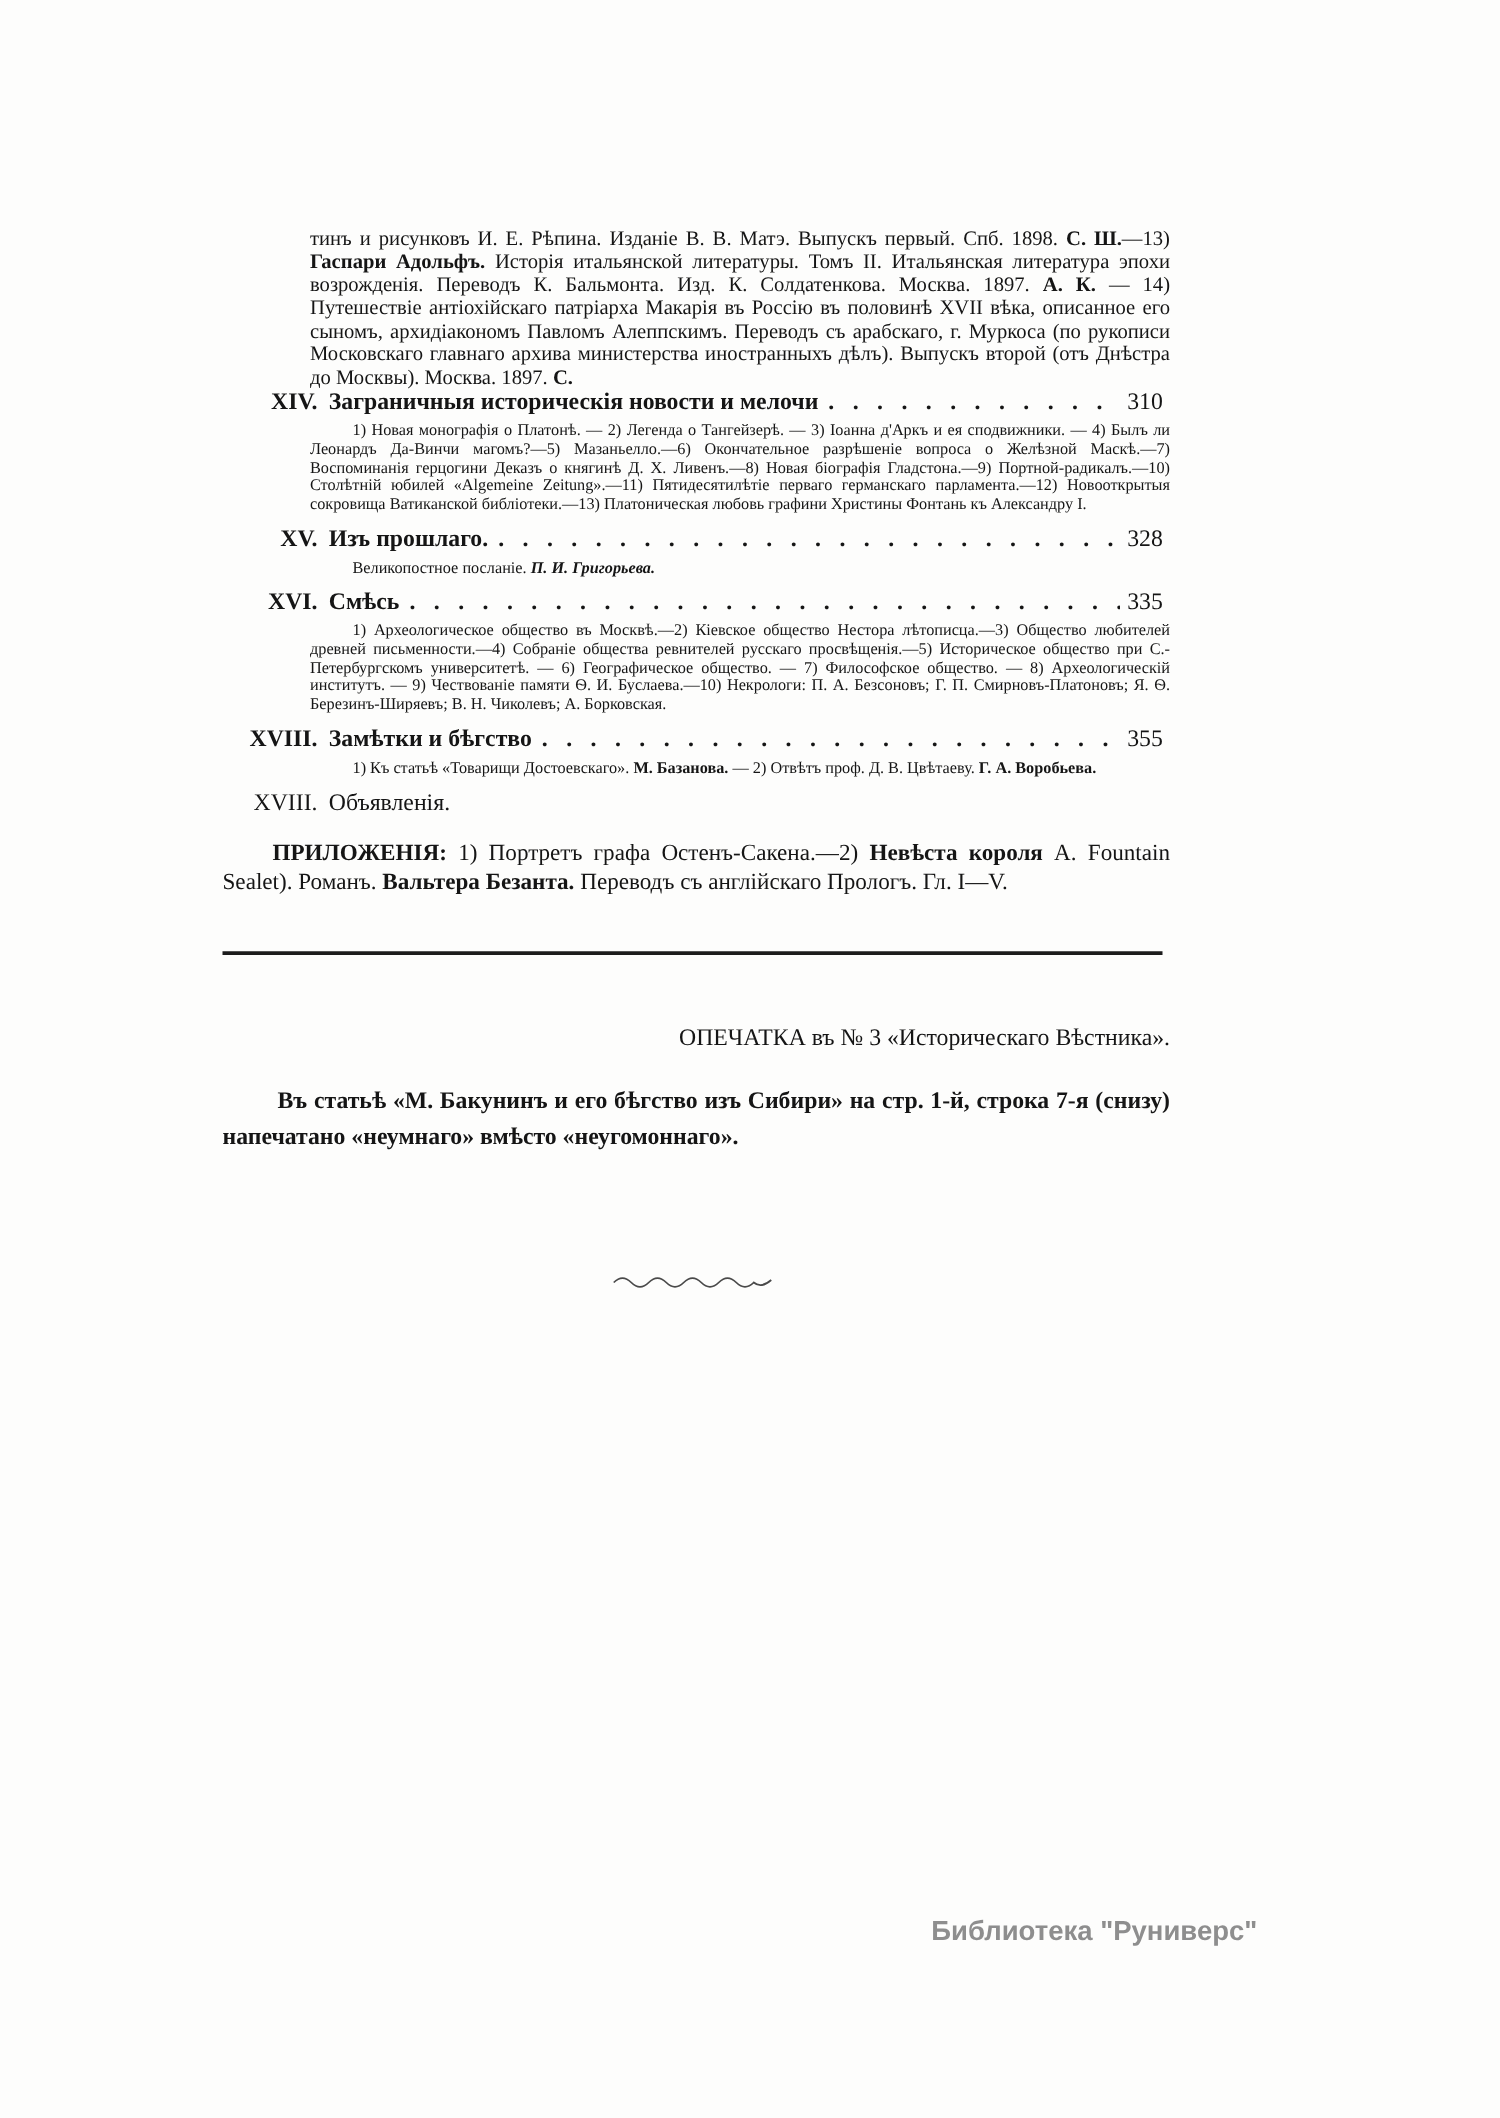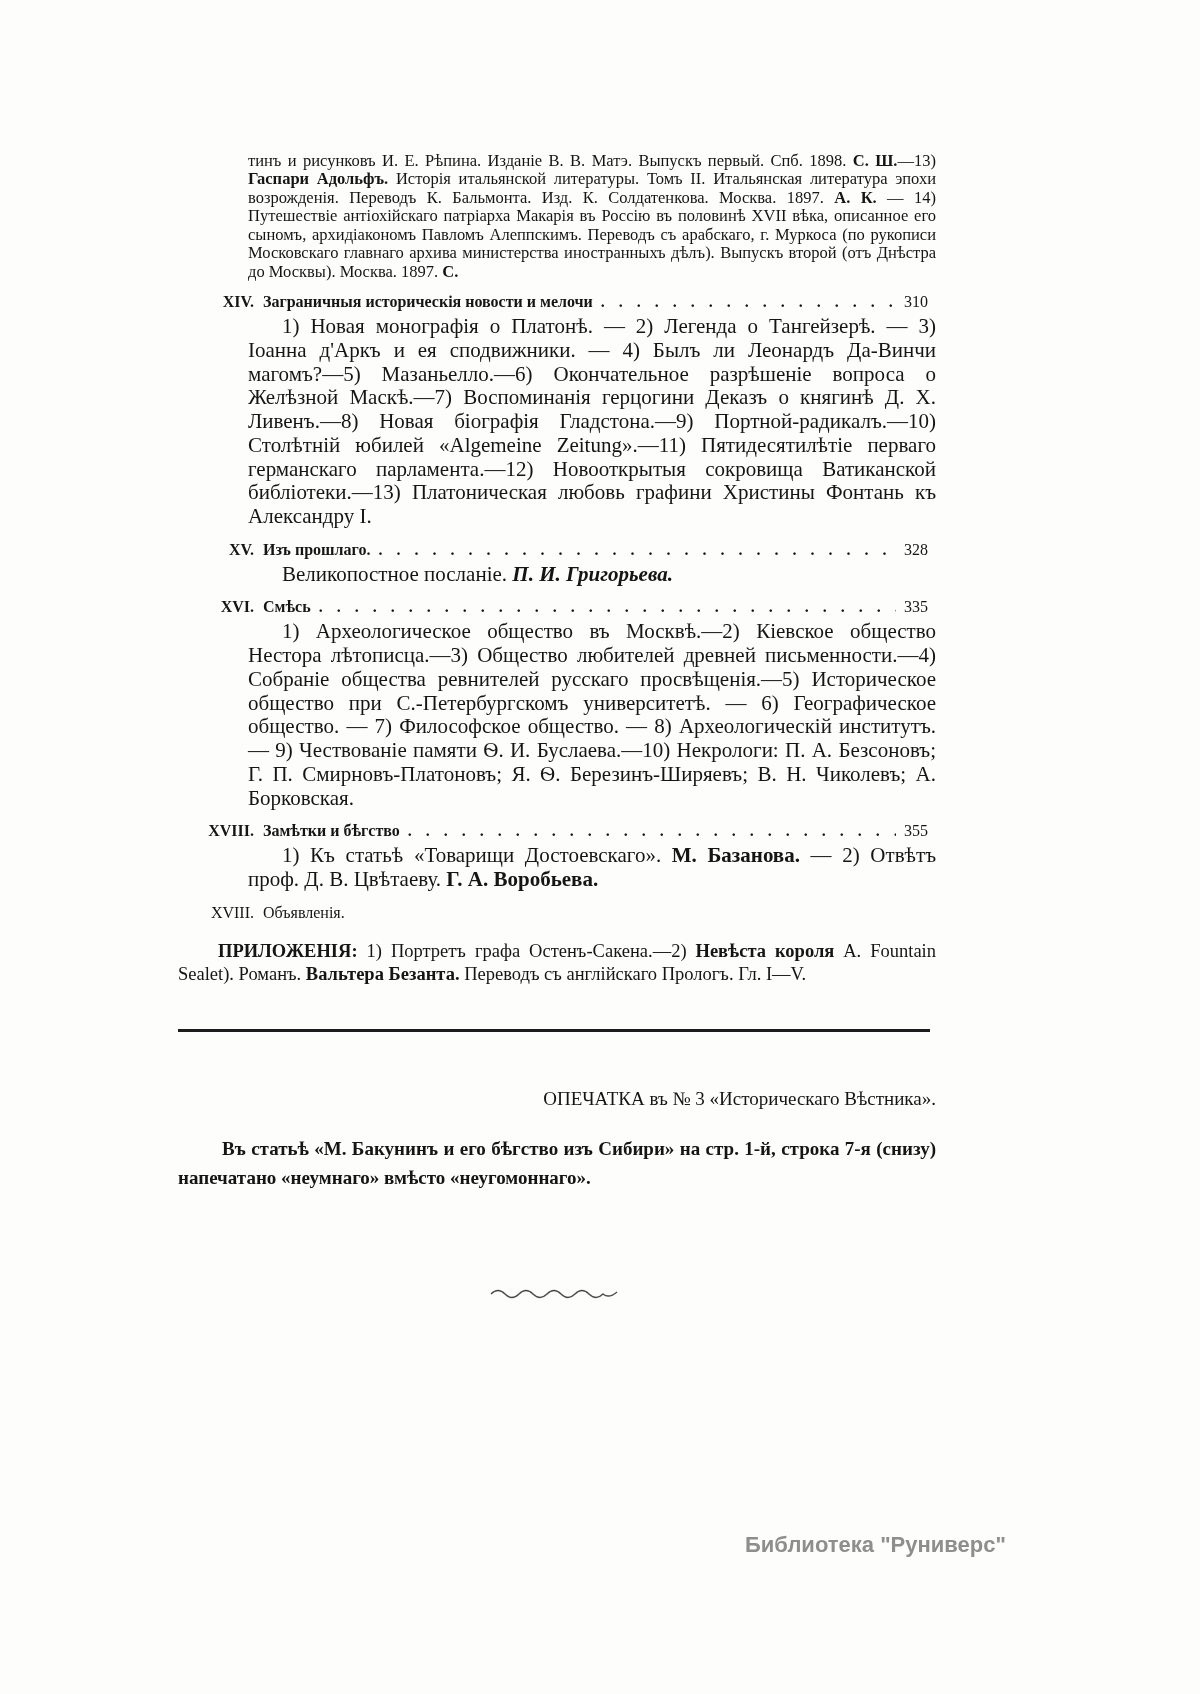--- a/index.html
+++ b/index.html
@@ -7,36 +7,35 @@
     width: 1200px; height: 1694px;
     background: #ffffff;
     font-family: "Liberation Serif", "DejaVu Serif", serif;
     color: #151515;
     overflow: hidden;
     position: relative;
   }
   .page { position: absolute; inset: 0; background: #fdfdfc; }
   .content {
     position: absolute;
-    left: 178px; top: 152px;
+    left: 178px; top: 182px;
     width: 758px;
   }
   .intro {
     margin-left: 70px;
     width: 688px;
     font-size: 16.5px;
     line-height: 1.12;
     text-align: justify;
   }
   .entry-row {
     display: flex;
     align-items: baseline;
-    font-size: 16px;
+    font-size: 19px;
     font-weight: bold;
-    margin-top: 12px;
     margin-bottom: 4px;
   }
   .entry-row.plain { font-weight: normal; }
   .entry-num {
     flex: none;
     width: 76px;
     text-align: right;
     padding-right: 9px;
   }
   .entry-title { flex: none; white-space: nowrap; }
@@ -50,21 +49,21 @@
   }
   .entry-page {
     flex: none;
     min-width: 40px;
     text-align: center;
     font-weight: normal;
   }
   .entry-desc {
     margin-left: 70px;
     width: 688px;
-    font-size: 21px;
+    font-size: 13px;
     line-height: 1.13;
     text-align: justify;
     text-indent: 34px;
     margin-bottom: 10px;
   }
   .appendix {
     margin-top: 18px;
     width: 758px;
     font-size: 18.5px;
     line-height: 1.28;

